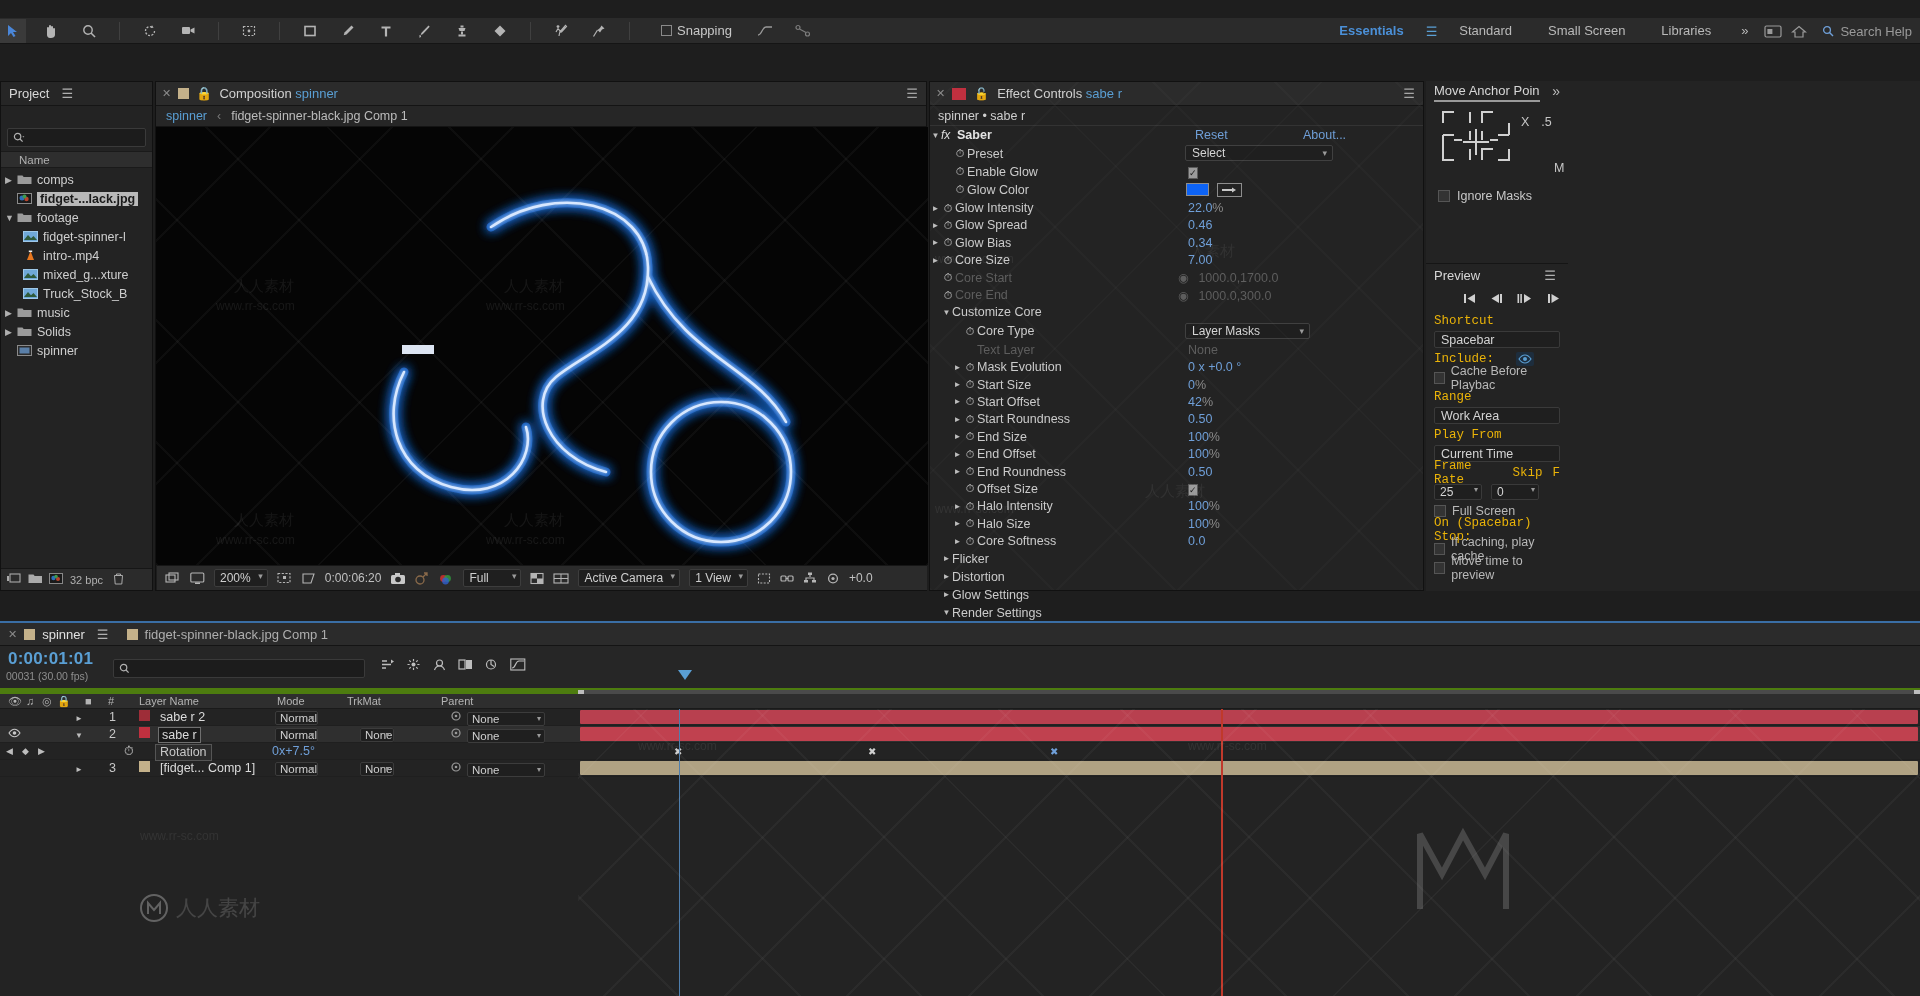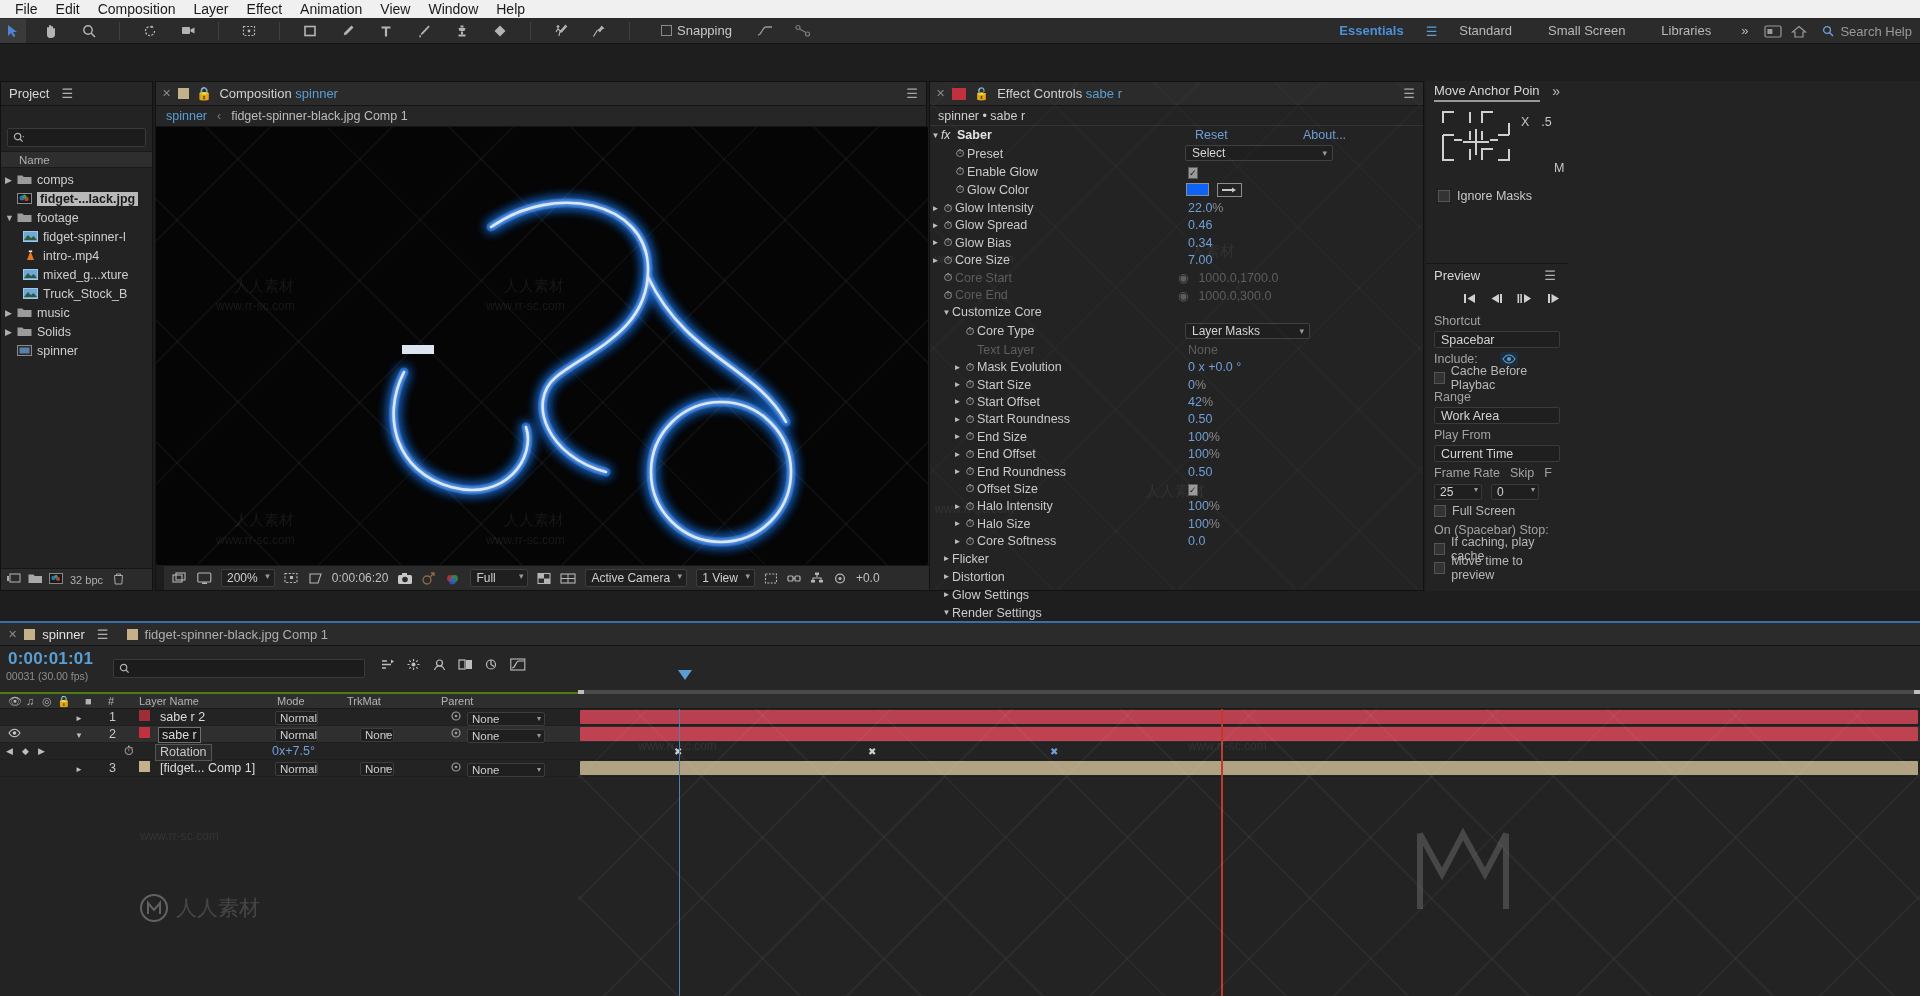--- a/index.html
+++ b/index.html
@@ -91,21 +91,21 @@
     display: flex; align-items: center; padding-left: 10px; font-size: 12.5px; gap: 10px;
   }
   .comp-sub .crumb-active { color: #5a9fd4; }
   .comp-sub .crumb { color: #bcbcbc; }
   .comp-sub .sep { color: #7a7a7a; }
   .comp-view {
     position: absolute; top: 45px; left: 0; width: 772px; height: 438px;
     background: #0a0a0a; overflow: hidden;
   }
   .comp-bottom {
-    position: absolute; bottom: 0; left: 8px; width: 100%; height: 25px; background: #2b2b2b;
+    position: absolute; bottom: 0; left: 1px; width: 100%; height: 25px; background: #2b2b2b;
     border-top: 1px solid #161616; display: flex; align-items: center; gap: 9px; padding: 0 8px;
     font-size: 12px; color: #c0c0c0;
   }
   .minibtn { display:flex; align-items:center; color:#b5b5b5; }
   .selbox { background: #1f1f1f; border: 1px solid #3d3d3d; border-radius: 2px; padding: 1px 16px 1px 5px;
     position: relative; color: #cfcfcf; font-size: 12px; }
   .selbox::after { content: "\25BE"; position: absolute; right: 4px; top: 1px; color: #9b9b9b; font-size: 9px; }
 
   
   #fx-panel { left: 929px; top: 45px; width: 495px; height: 510px; background: #232323; }
@@ -141,34 +141,34 @@
   .ignore-row { position: absolute; left: 12px; top: 108px; display: flex; align-items: center; gap: 7px; font-size: 12.5px; color: #c8c8c8; }
   .ckempty { width: 12px; height: 12px; background: #333; border: 1px solid #555; }
   .anchor-xy { position: absolute; left: 95px; top: 34px; font-size: 12.5px; color: #c6c6c6; display:flex; gap:12px; }
   .chev { position: absolute; right: 8px; top: 2px; color: #bdbdbd; font-size: 14px; }
 
   #side-preview { left: 1426px; top: 227px; width: 494px; height: 328px; background: #232323; border: none; }
   .pv-title { height: 24px; display: flex; align-items: center; padding: 0 8px; font-size: 13px; color: #d6d6d6;
      border-top: 1px solid #151515; }
   .pv-transport { display: flex; align-items: center; justify-content: flex-end; gap: 14px; height: 24px; padding-right: 8px; color: #cfcfcf; }
   .pv-row { display: flex; align-items: center; font-size: 12.5px; color: #b8b8b8; padding: 0 8px; height: 19px; }
-  .pv-label { color: #a3a3a3; }
+  .pv-label { color: #eab308; font-family: Liberation Mono, monospace; }
   .pv-field { background: #1f1f1f; border: 1px solid #3a3a3a; border-radius: 2px; height: 17px;
       margin: 1px 8px; display: flex; align-items: center; padding-left: 6px; color: #d4d4d4; font-size: 12.5px; width: 126px; }
   .pv-num { background: #1f1f1f; border: 1px solid #3a3a3a; border-radius: 2px; height: 16px; width: 48px;
       display: flex; align-items: center; padding-left: 5px; color: #d4d4d4; font-size: 12px; position: relative; }
   .pv-num::after { content:"\25BE"; position:absolute; right:3px; top:0; font-size:8px; color:#9a9a9a;}
   .eyeicon { width: 18px; height: 14px; background: #1d2d3d; border-radius: 2px; display:flex;align-items:center;justify-content:center; }
 
   
   #timeline { left: 0; top: 585px; width: 1920px; height: 411px; background: #232323; border: none; }
   .tl-tabbar { height: 25px; background: #2b2b2b; display: flex; align-items: center; padding-left: 8px;
       border-top: 2px solid #3a6ea5; border-bottom: 1px solid #141414; font-size: 13px; }
   .tl-tab-sw { width: 11px; height: 11px; background: #c4b18a; margin-right: 7px; }
-  .tl-head { position: relative; height: 48px; background: #262626; border-bottom: 2px solid #4d7c0f; }
+  .tl-head { position: relative; height: 48px; background: #262626; border-bottom: 6px solid #4d7c0f; }
   .tl-time { position: absolute; left: 8px; top: 3px; color: #5a9fd4; font-size: 17px; font-weight: bold; letter-spacing: 0.2px;}
   .tl-fps { position: absolute; left: 6px; top: 24px; color: #8e8e8e; font-size: 10.5px; }
   .tl-search { position: absolute; left: 113px; top: 13px; width: 252px; height: 19px;
       background: #1c1c1c; border: 1px solid #3a3a3a; border-radius: 2px; display:flex; align-items:center; padding: 0 5px; }
   .tl-iconrow { position: absolute; left: 380px; top: 12px; display: flex; gap: 11px; color: #bdbdbd; }
   .ruler { position: absolute; left: 578px; top: 0; width: 1342px; height: 48px; }
   .ruler-labels { position: absolute; left: 0; top: 26px; width: 100%; height: 18px; font-size: 11px; color: #a8a8a8; }
   .ruler-labels span { position: absolute; top: 0; }
   .wa-bar { position: absolute; left: 0; top: 44px; height: 5px; background: #4a4a4a; width: 100%; }
   .lay-colhdr { height: 15px; background: #2e2e2e; border-bottom: 1px solid #1a1a1a; position: relative;
@@ -195,31 +195,20 @@
   .wm2 { position: absolute; color: rgba(200,200,200,0.10); font-size: 12px; pointer-events: none; user-select:none;}
   .diagstripes { position: absolute; inset: 0; pointer-events: none;
     background-image: repeating-linear-gradient(45deg, rgba(255,255,255,0.035) 0 2px, transparent 2px 86px),
                       repeating-linear-gradient(-45deg, rgba(255,255,255,0.035) 0 2px, transparent 2px 86px); }
 </style>
 </head>
 <body>
 
 <div class="app">
 
-  <div class="menubar">
-    <div class="mi">File</div>
-    <div class="mi">Edit</div>
-    <div class="mi">Composition</div>
-    <div class="mi">Layer</div>
-    <div class="mi">Effect</div>
-    <div class="mi">Animation</div>
-    <div class="mi">View</div>
-    <div class="mi">Window</div>
-    <div class="mi">Help</div>
-  </div>
 
   <div class="toolbar">
     <div class="tool sel">
       <svg width="12" height="14" viewBox="0 0 12 14">
           <path d="M1 1 L1 12 L4 9 L6.5 13 L8.5 12 L6 8 L10 8 Z" fill="#4a86d8"></path>
         </svg>
     </div>
     <div class="tool">
       <svg width="14" height="14" viewBox="0 0 14 14">
           <path d="M3 8V4a1 1 0 012 0v3V2a1 1 0 012 0v5V3a1 1 0 012 0v4V5a1 1 0 012 0v6c0 2-2 3-4 3H6c-2 0-3-2-3-3z" fill="#b4b4b4"></path>

